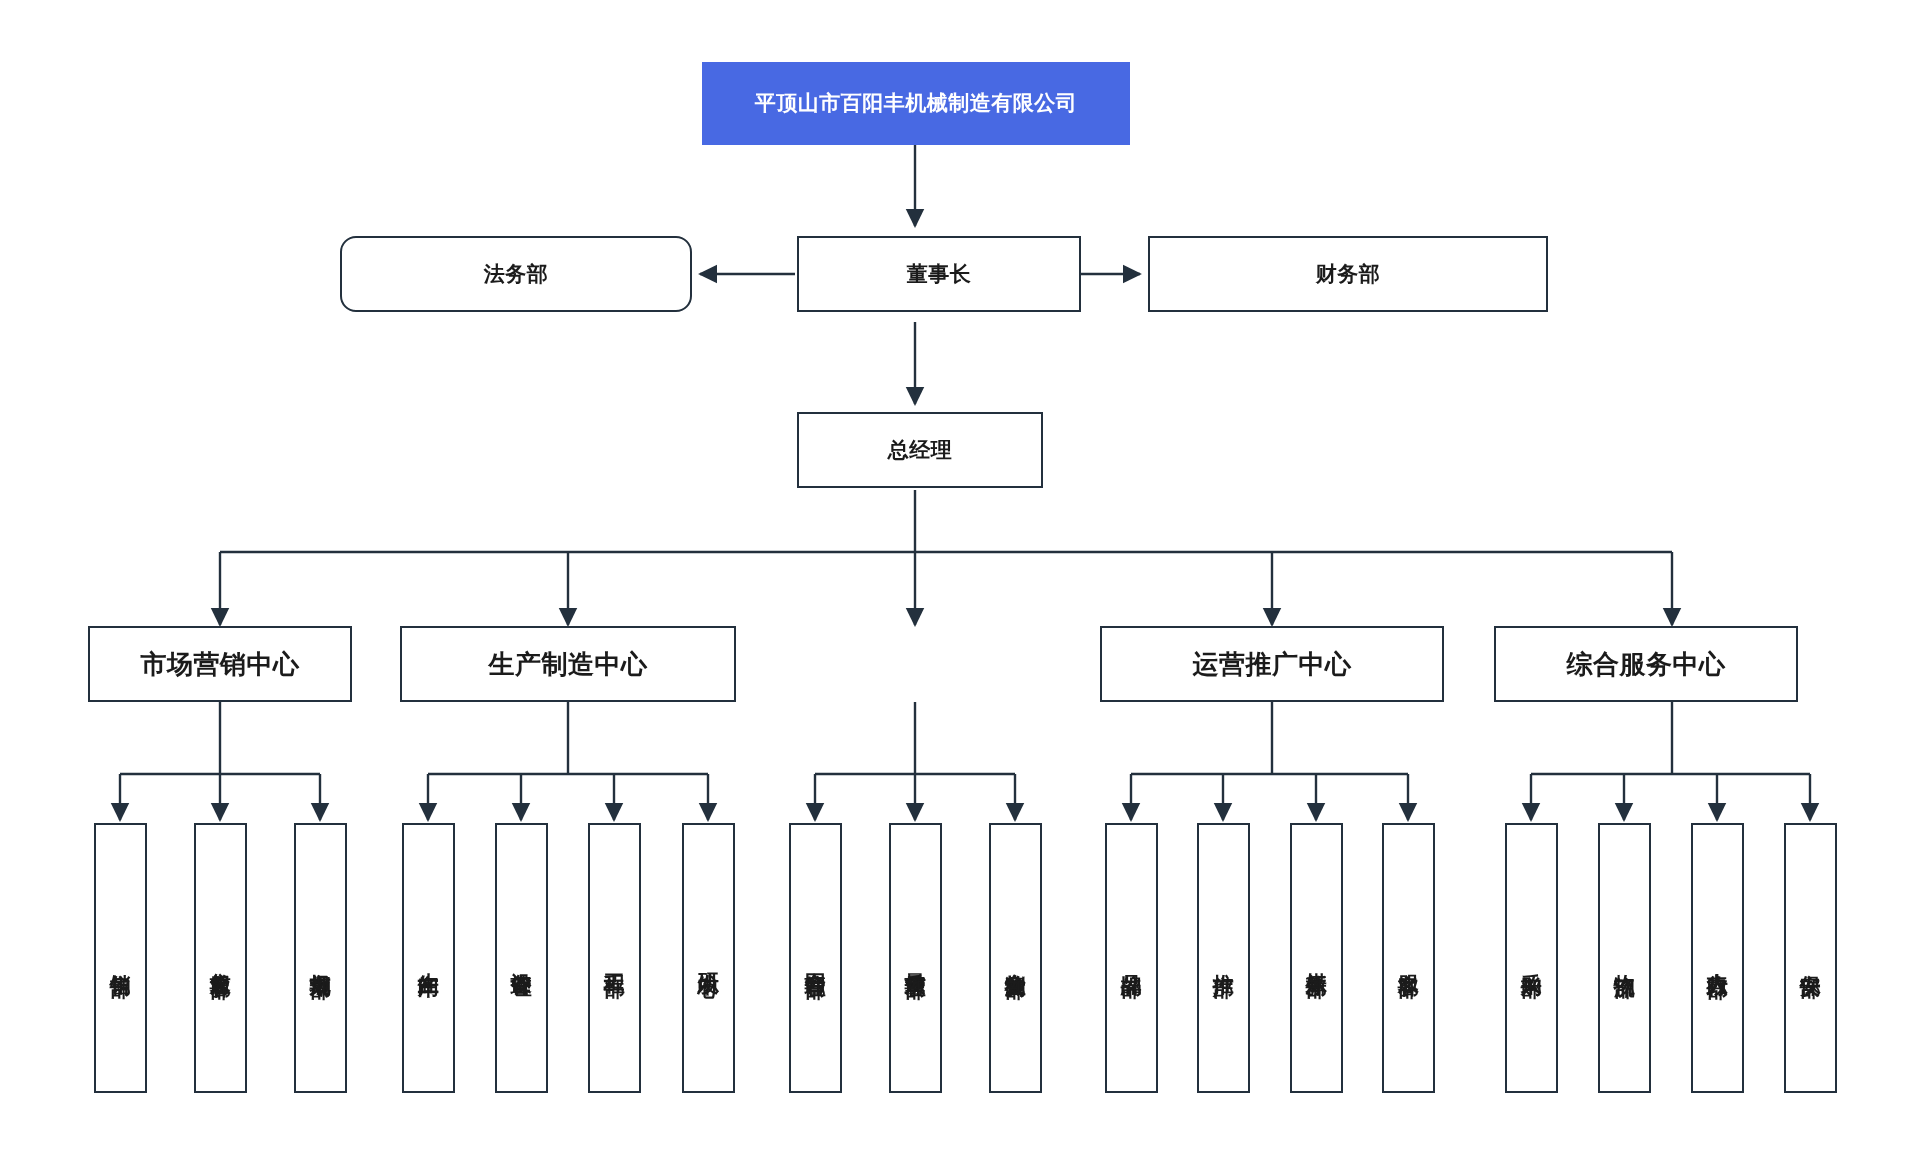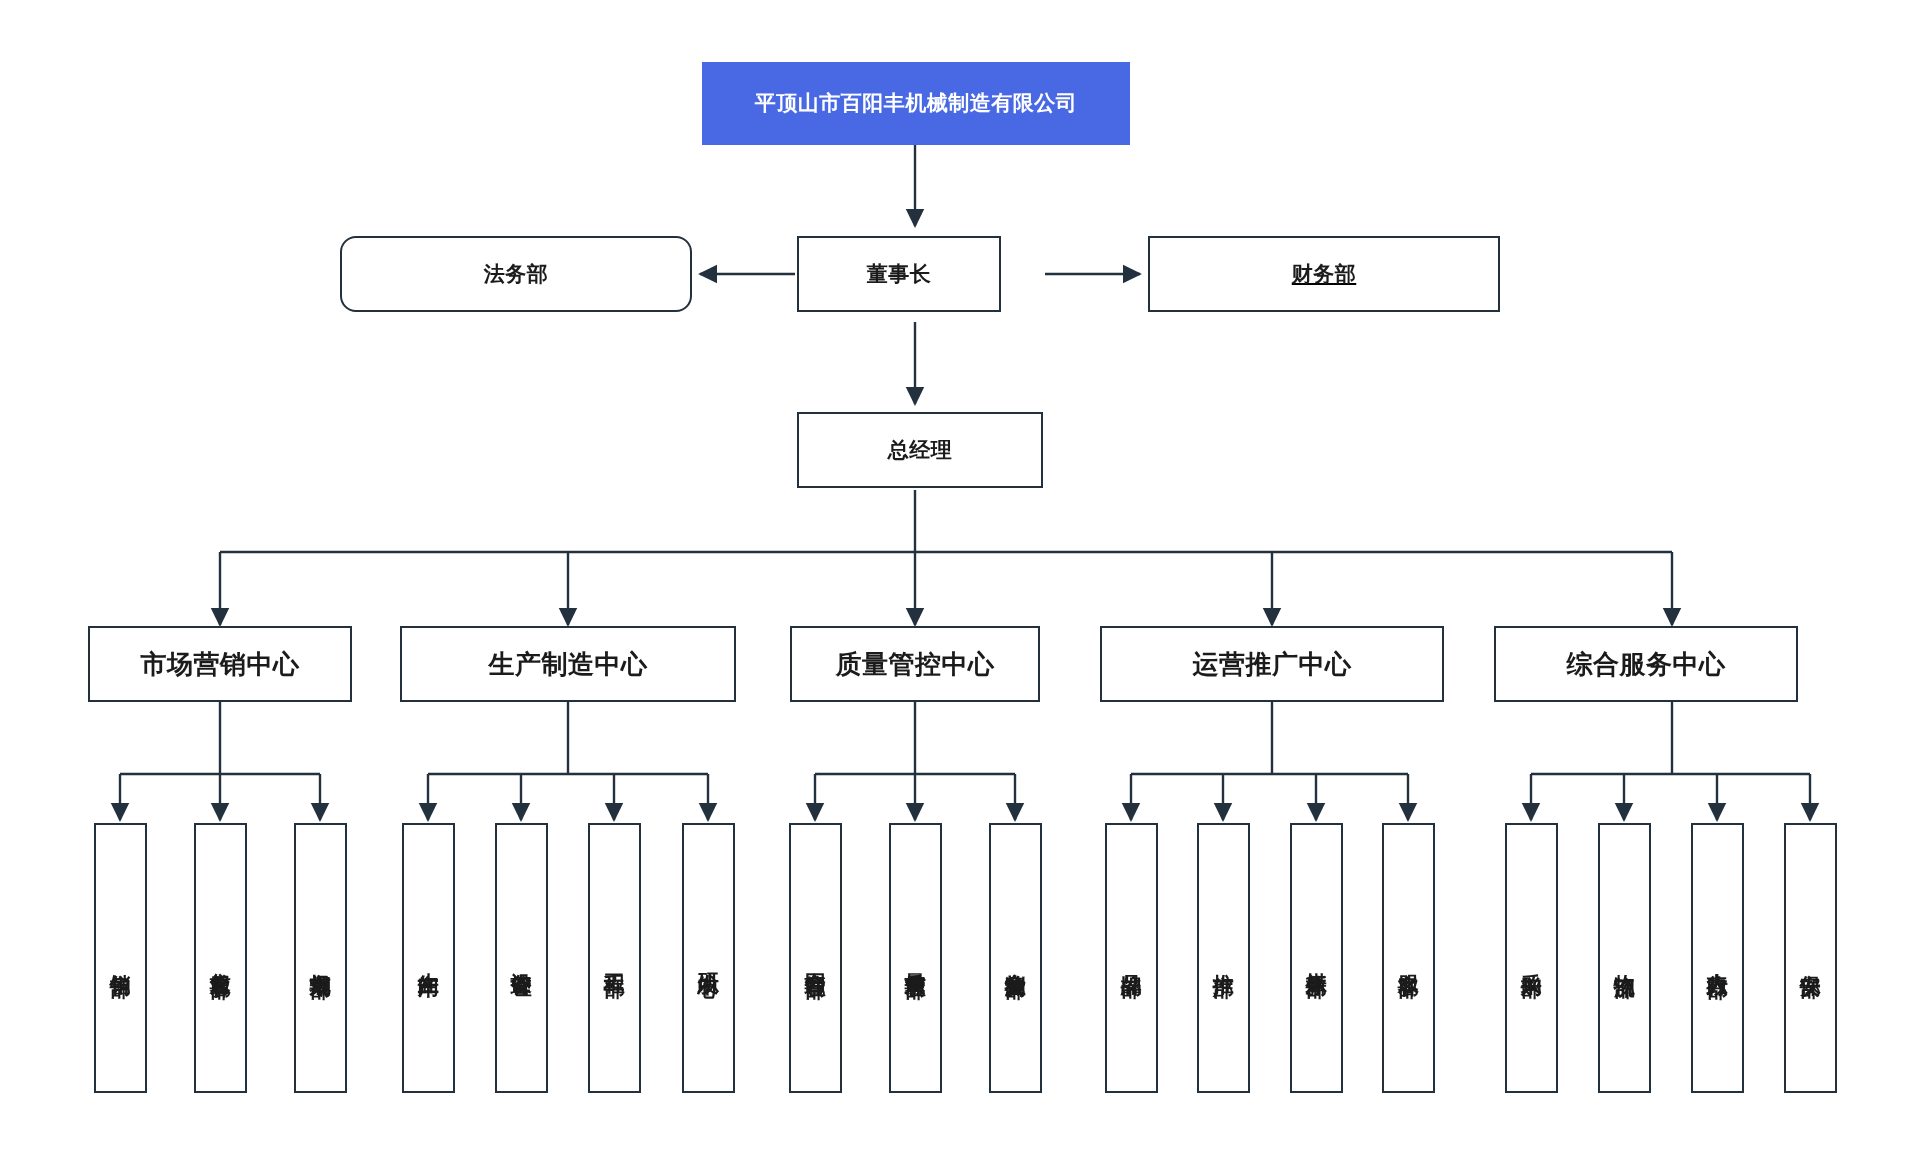--- a/index.html
+++ b/index.html
@@ -137,43 +137,40 @@
   </svg>
 
   <div class="node-box root" style="left:702px; top:62px; width:428px; height:83px;">
     <span class="node-label">平顶山市百阳丰机械制造有限公司</span>
   </div>
 
   <div class="node-box" style="left:340px; top:236px; width:352px; height:76px;border-radius:16px;">
     <span class="node-label exec">法务部</span>
   </div>
 
-  <div class="node-box" style="left:797px; top:236px; width:204px; height:76px;">
+  <div class="node-box" style="left:797px; top:236px; width:284px; height:76px;">
     <span class="node-label exec">董事长</span>
   </div>
 
-  <div class="node-box" style="left:1148px; top:236px; width:352px; height:76px;text-decoration:underline;">
+  <div class="node-box" style="left:1148px; top:236px; width:400px; height:76px;">
     <span class="node-label exec">财务部</span>
   </div>
 
   <div class="node-box" style="left:797px; top:412px; width:246px; height:76px;">
     <span class="node-label exec">总经理</span>
   </div>
 
   <div class="node-box" style="left:88px; top:626px; width:264px; height:76px;">
     <span class="node-label center">市场营销中心</span>
   </div>
 
   <div class="node-box" style="left:400px; top:626px; width:336px; height:76px;">
     <span class="node-label center">生产制造中心</span>
   </div>
 
-  <div class="node-box" style="left:790px; top:626px; width:250px; height:76px;">
-    <span class="node-label center">质量管控中心</span>
-  </div>
 
   <div class="node-box" style="left:1100px; top:626px; width:344px; height:76px;">
     <span class="node-label center">运营推广中心</span>
   </div>
 
   <div class="node-box" style="left:1494px; top:626px; width:304px; height:76px;">
     <span class="node-label center">综合服务中心</span>
   </div>
 
   <div class="node-box" style="left:94px; top:823px; width:53px; height:270px;">

